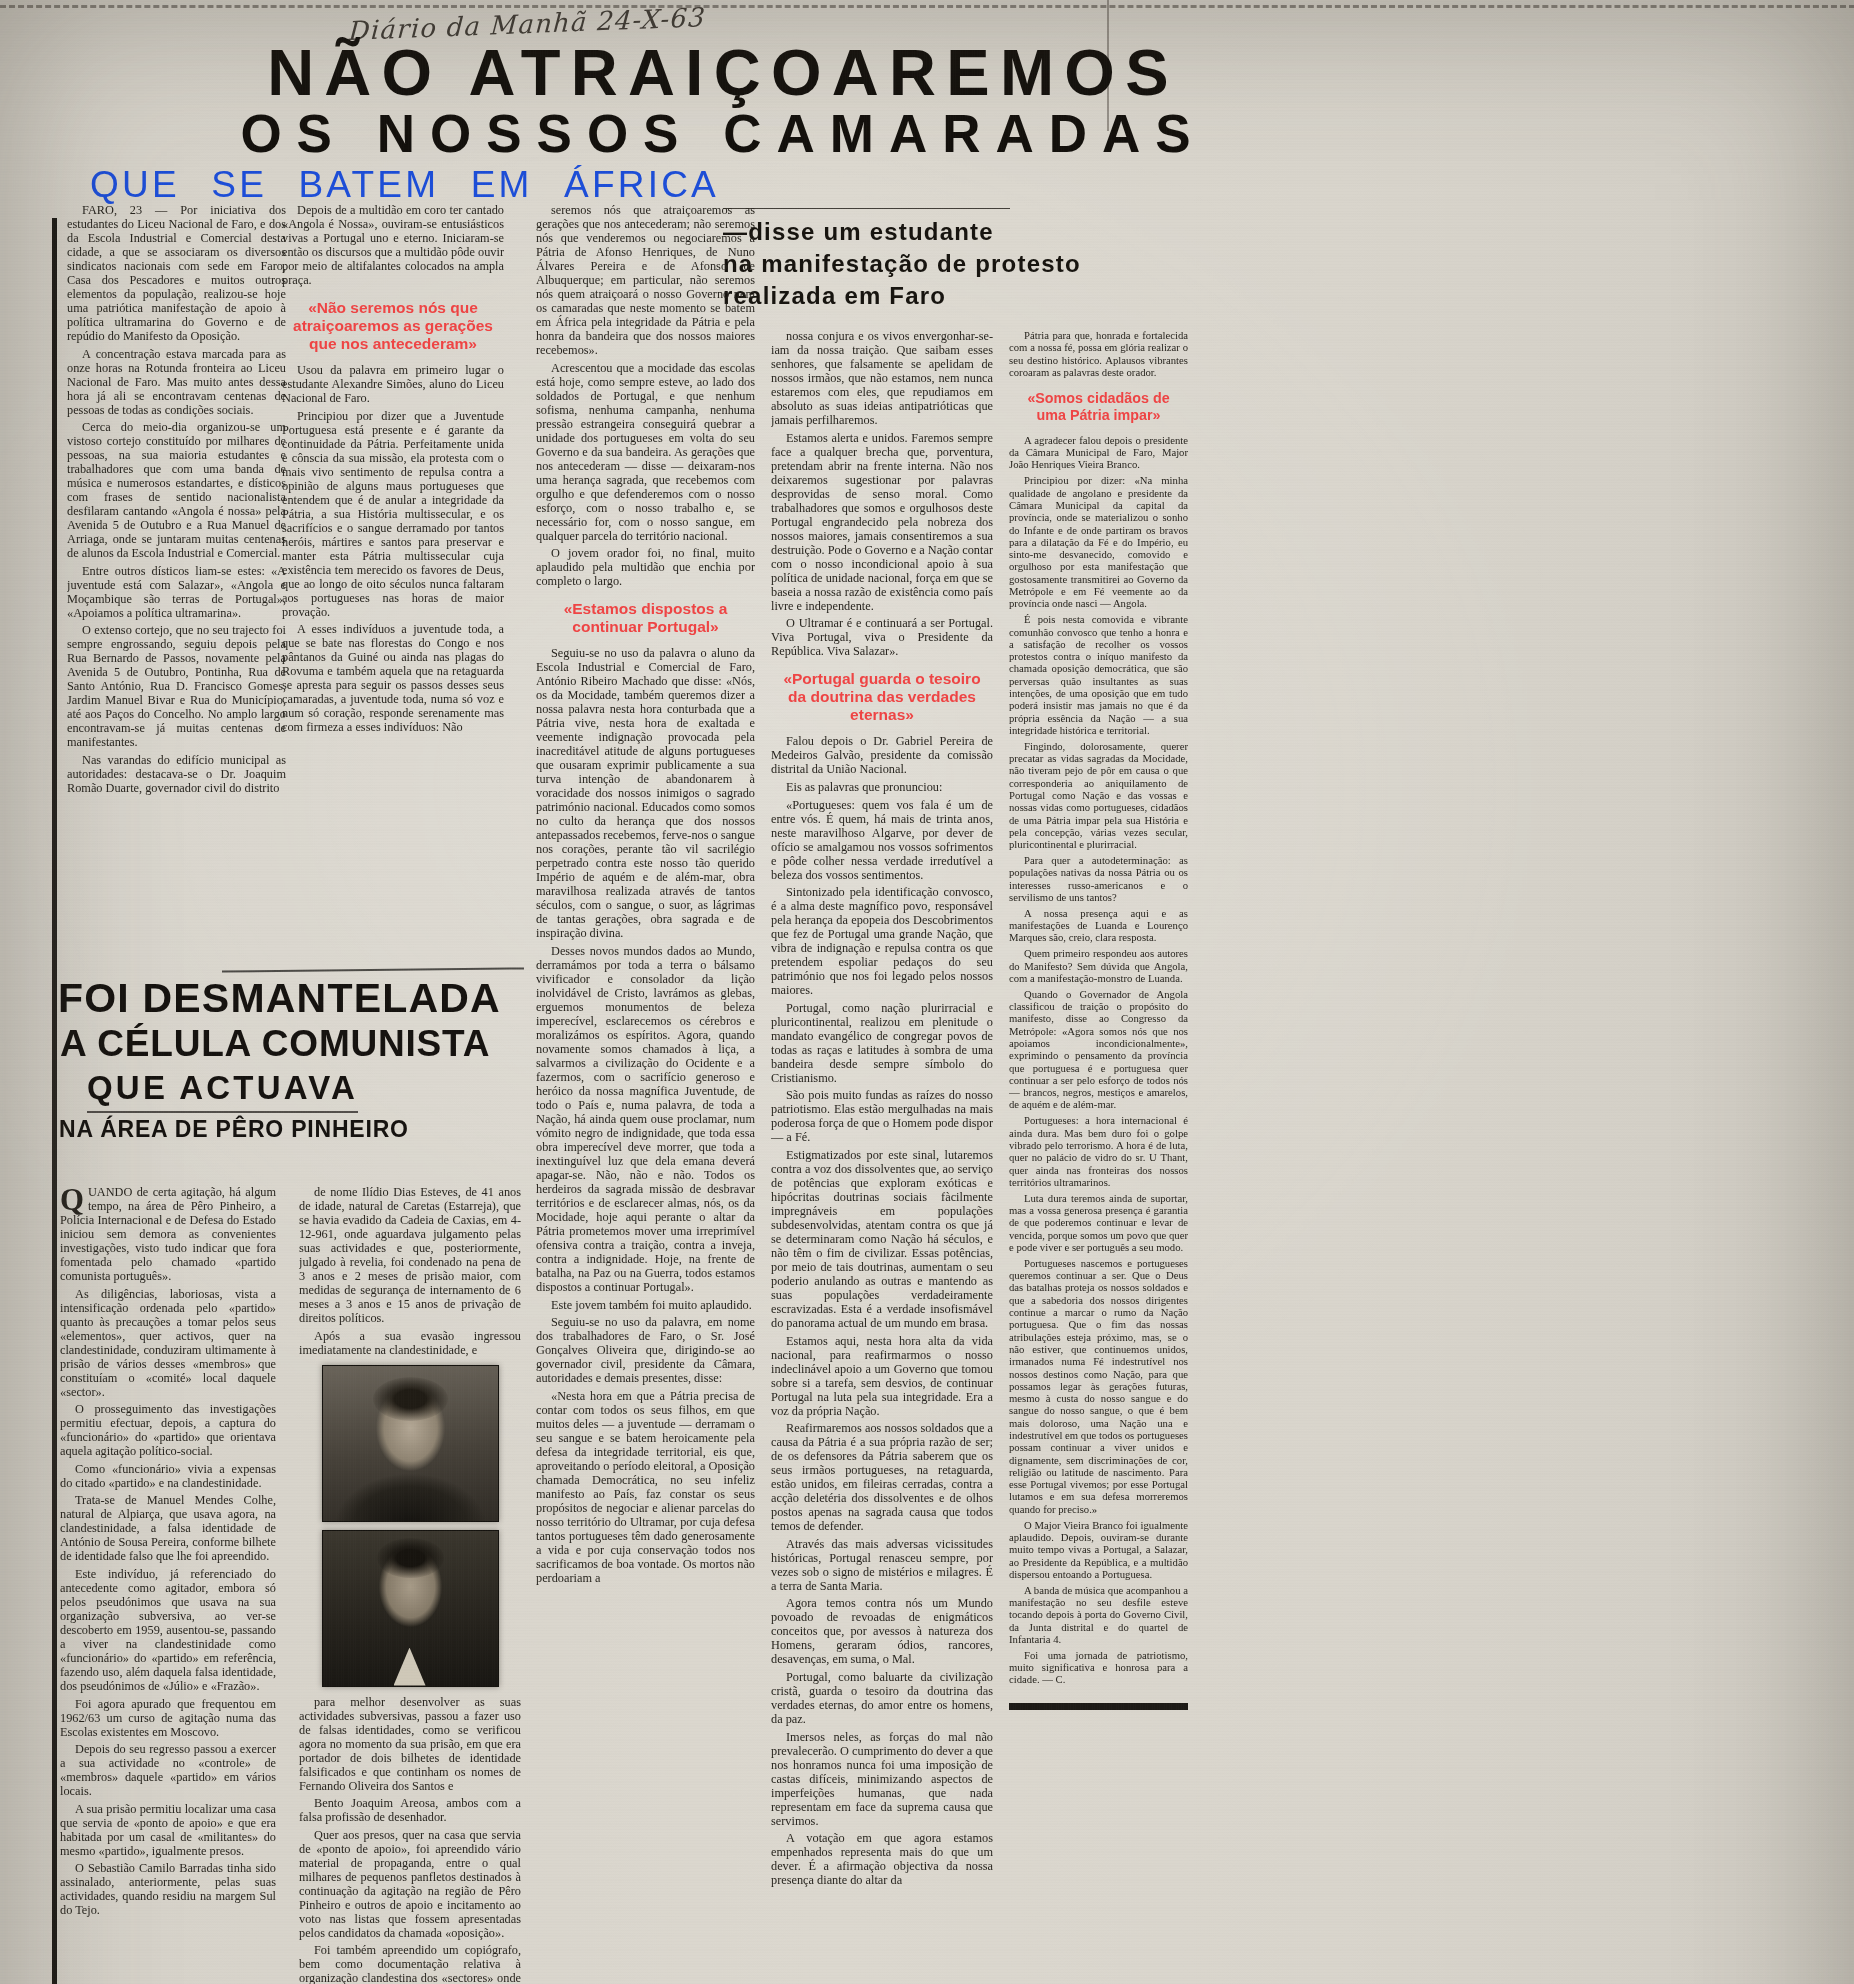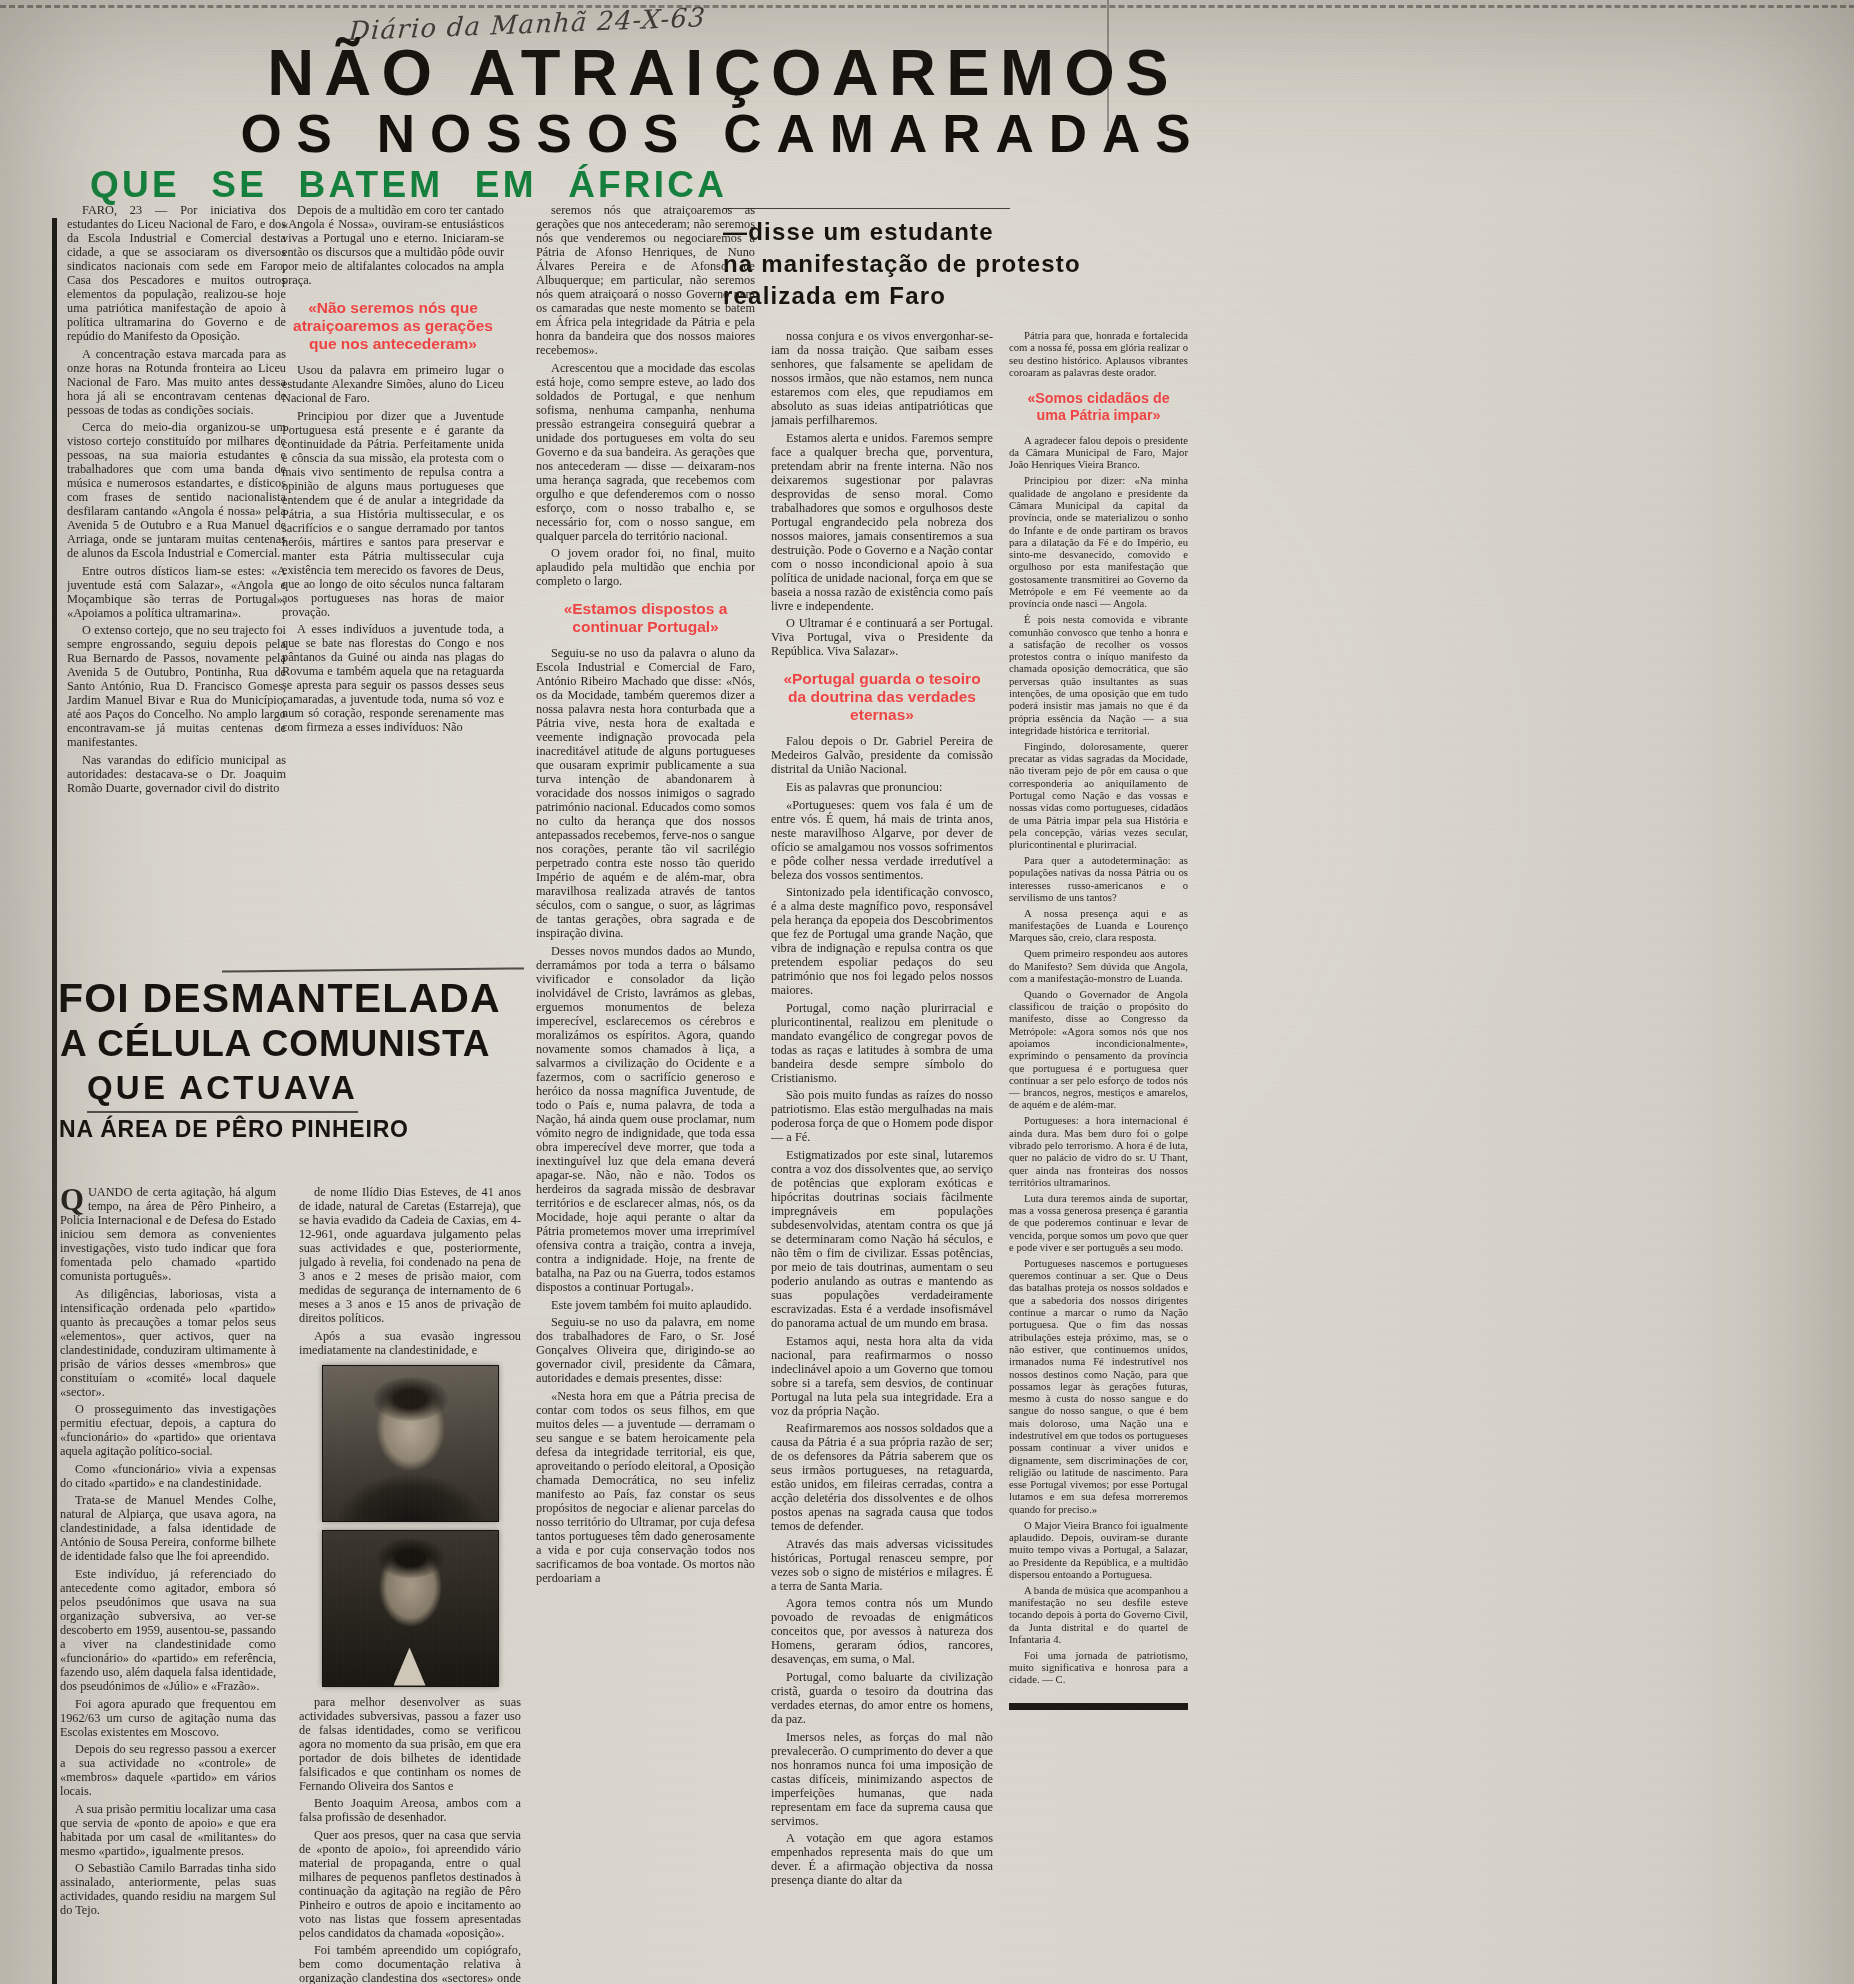--- a/index.html
+++ b/index.html
@@ -20,22 +20,22 @@
                repeating-linear-gradient(90deg, rgba(255,255,255,.025) 0 0.8px, transparent 0.8px 2.4px);}
   .vignette{position:absolute;inset:0;pointer-events:none;box-shadow:inset 0 0 167px rgba(60,54,45,.38);}
   
   .handwriting{position:absolute;left:349px;top:8.7px;font-family:"DejaVu Serif",serif;font-style:italic;
     font-size:26px;color:#413c36;transform:rotate(-2.2deg) skewX(-6deg);letter-spacing:1.2px;white-space:nowrap;}
   
   .headline{position:absolute;left:191px;top:41px;width:1064px;text-align:center;
     font-family:"Liberation Sans",sans-serif;font-weight:700;color:#14110d;}
   .headline .l1{font-size:65px;line-height:64px;letter-spacing:10.3px;}
   .headline .l2{font-size:53px;line-height:56px;letter-spacing:15px;margin-top:0.8px;}
-  .hl3{position:absolute;left:90px;top:164px;font-family:"Liberation Sans",sans-serif;font-weight:700;
-    font-size:37px;letter-spacing:3.2px;word-spacing:18px;color:#15803d;white-space:nowrap;}
+  .hl3{position:absolute;left:90px;top:164px;font-family:"Liberation Sans",sans-serif;font-weight:400;
+    font-size:37px;letter-spacing:3.2px;word-spacing:18px;color:#1d4ed8;white-space:nowrap;}
   
   .deck{position:absolute;left:723px;top:208px;width:457px;font-family:"Liberation Sans",sans-serif;font-weight:700;color:#17140f;}
   .deck .deck-rule{width:287px;border-top:1.6px solid #44403a;margin-bottom:7.1px;}
   .deck .dl{font-size:24px;line-height:32px;letter-spacing:1.2px;white-space:nowrap;}
   
   .col{position:absolute;overflow:hidden;font-size:12.3px;line-height:14px;text-align:justify;color:#28251f;}
   .col p.para{margin:0 0 3.6px;text-indent:15px;}
   .col p.lead{text-indent:0;}
   .col p.lead::first-letter{font-size:2.5em;font-weight:bold;float:left;line-height:.85;margin:1.6px 4px 0 0;}
   .col h3.xhead{font-family:"Liberation Sans",sans-serif;font-weight:700;font-size:15.5px;line-height:18px;

